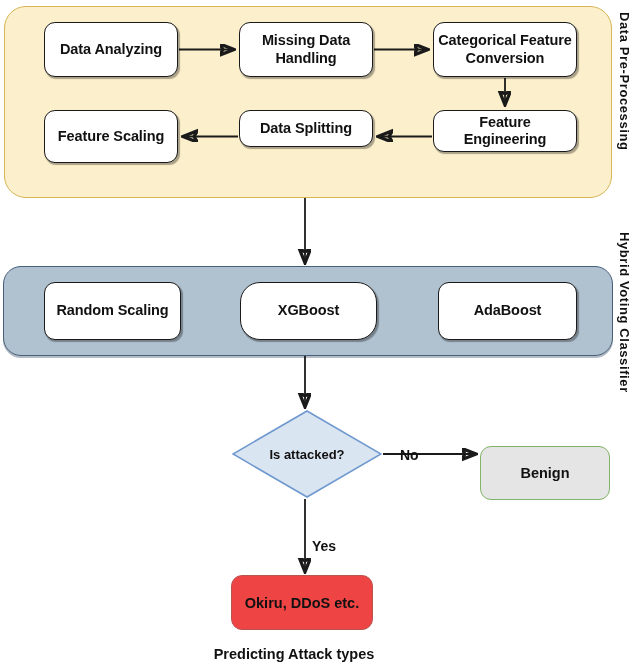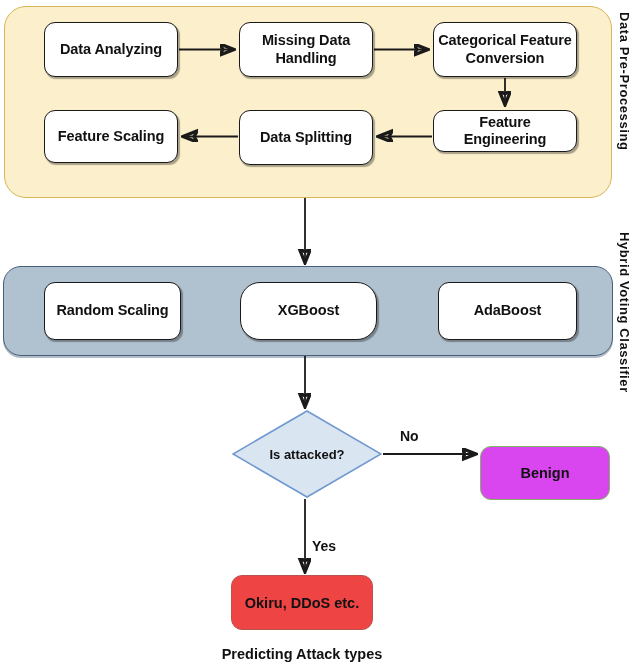--- a/index.html
+++ b/index.html
@@ -62,21 +62,21 @@
     box-shadow: 1.5px 2px 1px rgba(0,0,0,0.33);
   }
   .node-label { display: block; white-space: pre-line; }
 
   
   #node-data-analyzing      { left: 44px;  top: 22px;  width: 134px; height: 55px; }
   #node-missing-data        { left: 239px; top: 22px;  width: 134px; height: 55px; }
   #node-categorical         { left: 433px; top: 22px;  width: 144px; height: 55px; }
   
   #node-feature-scaling     { left: 44px;  top: 110px; width: 134px; height: 53px; }
-  #node-data-splitting      { left: 239px; top: 110px; width: 134px; height: 55px; }
+  #node-data-splitting      { left: 239px; top: 110px; width: 134px; height: 37px; }
   #node-feature-engineering { left: 433px; top: 110px; width: 144px; height: 42px; }
   
   #node-random-forest       { left: 44px;  top: 282px; width: 137px; height: 58px; }
   #node-xgboost             { left: 240px; top: 282px; width: 137px; height: 58px; border-radius: 20px; }
   #node-adaboost            { left: 438px; top: 282px; width: 139px; height: 58px; }
 
   
   .outcome {
     position: absolute;
     box-sizing: border-box;
@@ -84,21 +84,21 @@
     align-items: center;
     justify-content: center;
     text-align: center;
     font-size: 14.5px;
     font-weight: 700;
     color: #111111;
     border-radius: 11px;
   }
   #node-benign {
     left: 480px; top: 446px; width: 130px; height: 54px;
-    background: #d946ef;
+    background: #e5e5e5;
     border: 1.4px solid #82b366;
   }
   #node-attack-types {
     left: 231px; top: 575px; width: 142px; height: 55px;
     background: #ef4444;
     border: 1.4px solid #b85450;
   }
 
   
   #node-decision {
@@ -131,41 +131,41 @@
   }
   #connectors line, #connectors path { stroke: #1a1a1a; stroke-width: 1.8; fill: none; }
 
   
   .edge-label {
     position: absolute;
     font-size: 14px;
     font-weight: 700;
     color: #111111;
   }
-  #edge-label-no  { left: 400px; top: 428px; }
+  #edge-label-no  { left: 400px; top: 447px; }
   #edge-label-yes { left: 312px; top: 538px; }
 
   
   .side-label {
     position: absolute;
     font-size: 13px;
     font-weight: 700;
     color: #111111;
     letter-spacing: 0.6px;
     white-space: nowrap;
     transform-origin: left top;
     transform: rotate(90deg);
   }
   #side-label-preprocessing { left: 632px; top: 12px; }
   #side-label-classifier    { left: 632px; top: 232px; }
 
   
   #caption-predicting {
     position: absolute;
-    left: 12px;
+    left: 4px;
     top: 646px;
     width: 580px;
     text-align: center;
     font-size: 14.5px;
     font-weight: 700;
     color: #111111;
   }
 </style>
 </head>
 <body>

